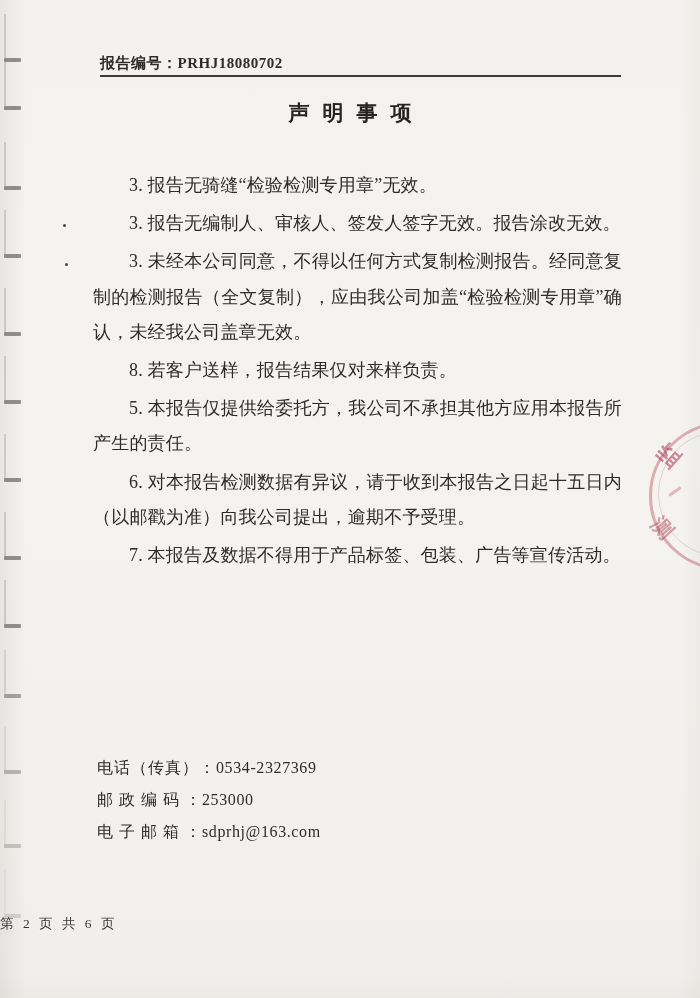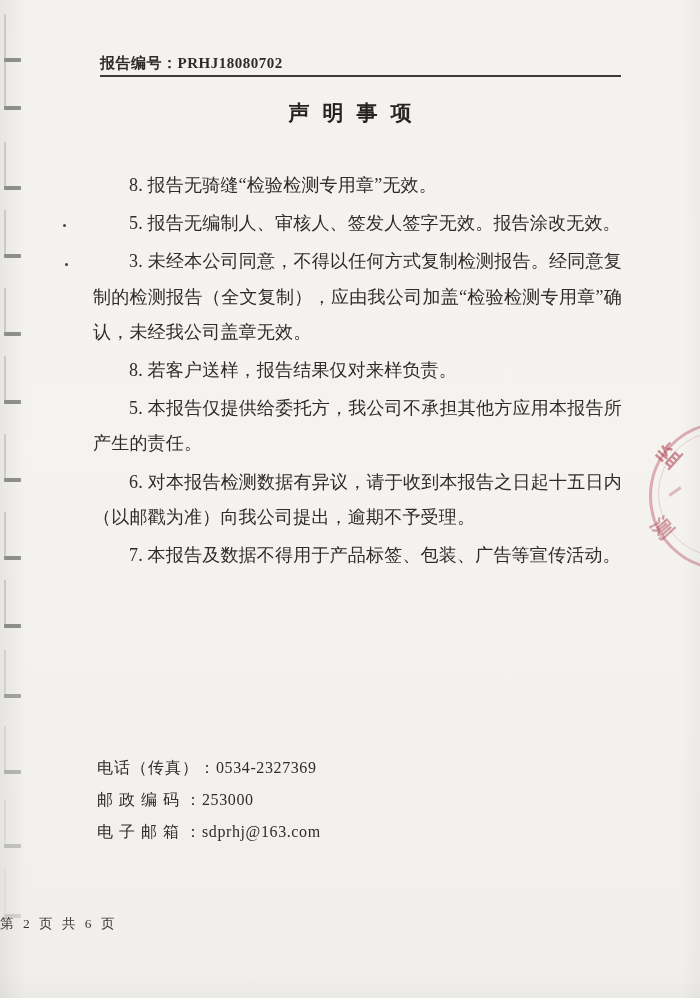--- a/index.html
+++ b/index.html
@@ -109,22 +109,22 @@
   <div class="speck" style="left:65px;top:263px;width:3px;height:3px"></div>
 
   <div class="report-no-row">
     <span class="report-no-label">报告编号：</span><span class="report-no-value">PRHJ18080702</span>
   </div>
   <div class="header-rule"></div>
 
   <h1 class="doc-title">声明事项</h1>
 
   <div class="body-block">
-    <p>8. 报告无骑缝“检验检测专用章”无效。</p>
-    <p>5. 报告无编制人、审核人、签发人签字无效。报告涂改无效。</p>
+    <p>3. 报告无骑缝“检验检测专用章”无效。</p>
+    <p>3. 报告无编制人、审核人、签发人签字无效。报告涂改无效。</p>
     <p>3. 未经本公司同意，不得以任何方式复制检测报告。经同意复制的检测报告（全文复制），应由我公司加盖“检验检测专用章”确认，未经我公司盖章无效。</p>
     <p>8. 若客户送样，报告结果仅对来样负责。</p>
     <p>5. 本报告仅提供给委托方，我公司不承担其他方应用本报告所产生的责任。</p>
     <p>6. 对本报告检测数据有异议，请于收到本报告之日起十五日内（以邮戳为准）向我公司提出，逾期不予受理。</p>
     <p>7. 本报告及数据不得用于产品标签、包装、广告等宣传活动。</p>
   </div>
 
   <div class="contact-block">
     <span class="contact-row">
       <span class="contact-label">电话（传真）：</span><span class="contact-value">0534-2327369</span>

